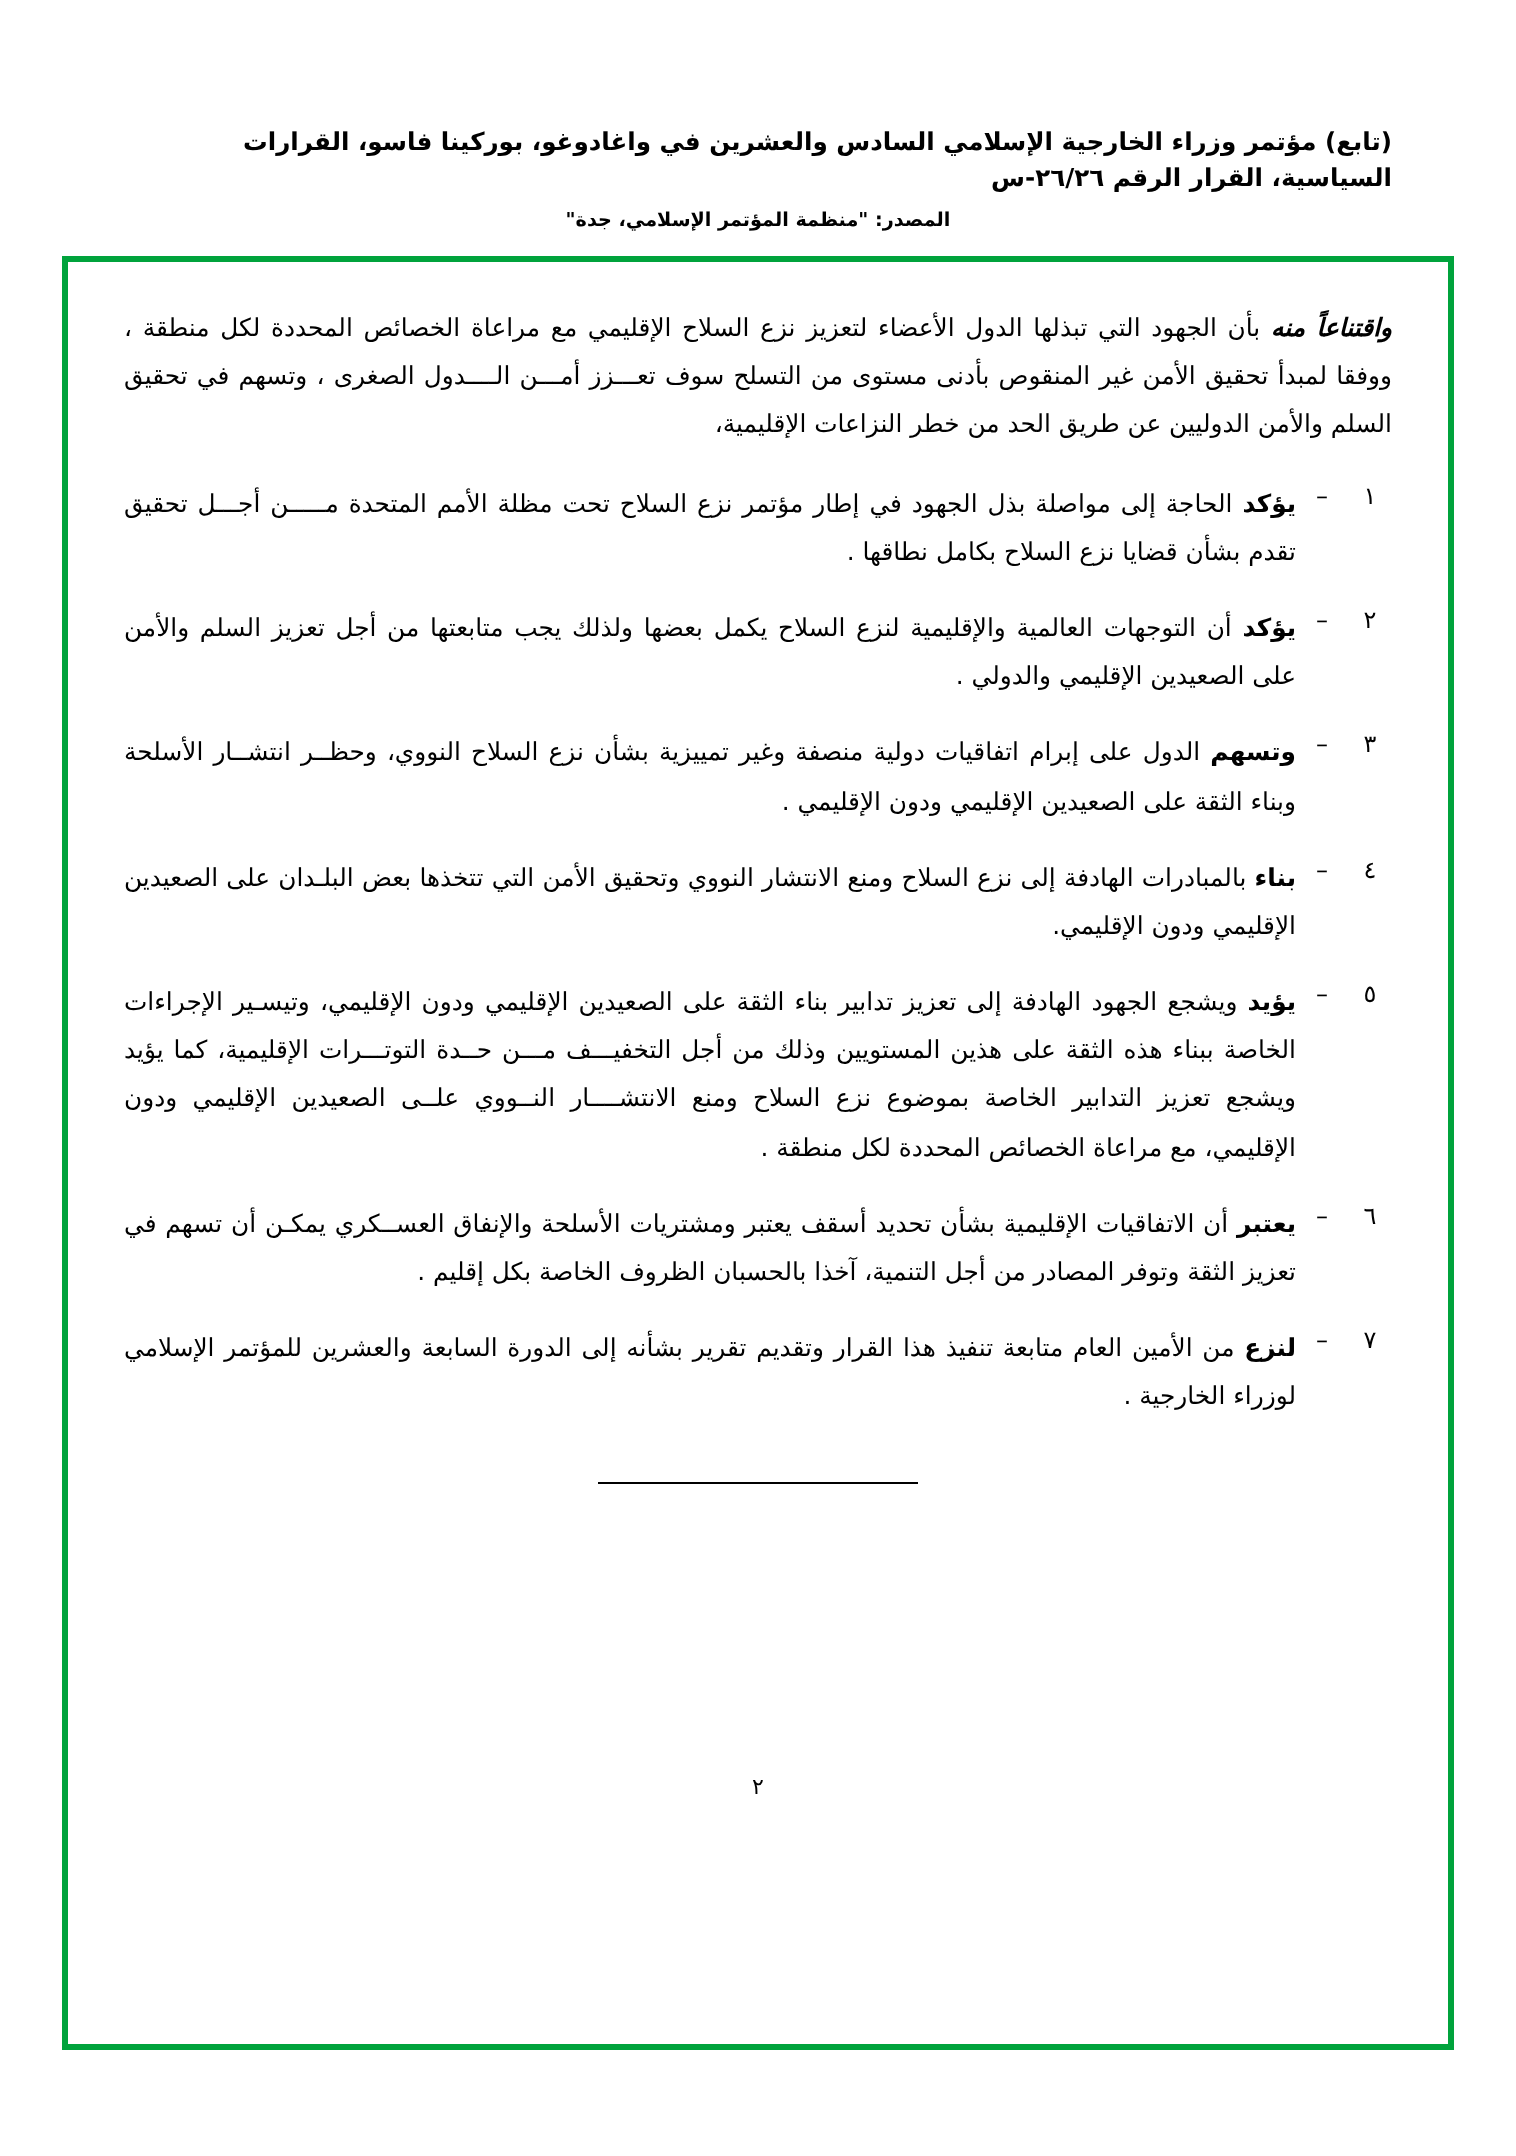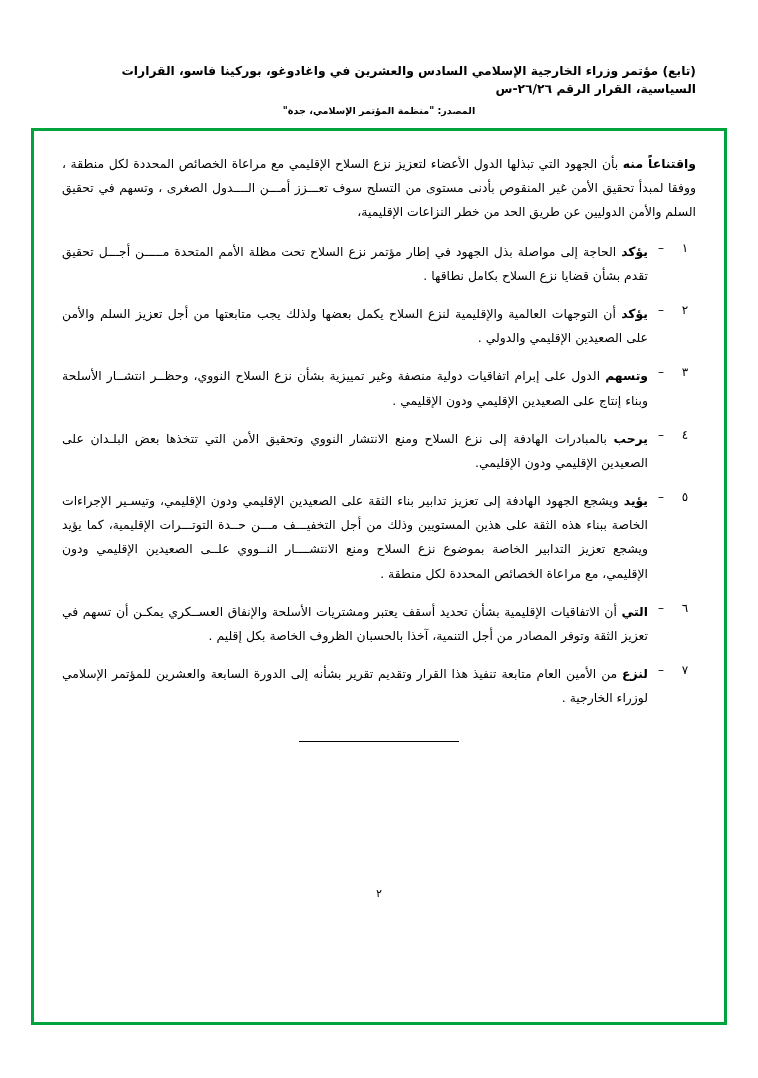--- a/index.html
+++ b/index.html
@@ -61,20 +61,21 @@
   }
   .para {
     font-size: 12.4px;
     line-height: 1.95;
     text-align: justify;
     margin-bottom: 15px;
     text-justify: inter-word;
   }
   .para .lead {
     font-weight: bold;
+    font-style: italic;
   }
   .doc-ref {
     margin-bottom: 20px;
   }
   .ltr-inline {
     direction: ltr;
     unicode-bidi: embed;
     display: inline-block;
     font-family: "Liberation Serif", "DejaVu Serif", serif;
     font-weight: bold;
@@ -159,45 +160,45 @@
         <div class="li-dash">–</div>
         <div class="li-text">
           <span class="lead">يؤكد</span><span> أن التوجهات العالمية والإقليمية لنزع السلاح يكمل بعضها ولذلك يجب متابعتها من أجل تعزيز السلم والأمن على الصعيدين الإقليمي والدولي .</span>
         </div>
       </div>
 
       <div class="list-item">
         <div class="li-num">٣</div>
         <div class="li-dash">–</div>
         <div class="li-text">
-          <span class="lead">وتسهم</span><span> الدول على إبرام اتفاقيات دولية منصفة وغير تمييزية بشأن نزع السلاح النووي، وحظــر انتشــار الأسلحة وبناء إنتاج على الصعيدين الإقليمي ودون الإقليمي .</span>
+          <span class="lead">وتسهم</span><span> الدول على إبرام اتفاقيات دولية منصفة وغير تمييزية بشأن نزع السلاح النووي، وحظــر انتشــار الأسلحة وبناء الثقة على الصعيدين الإقليمي ودون الإقليمي .</span>
         </div>
       </div>
 
       <div class="list-item">
         <div class="li-num">٤</div>
         <div class="li-dash">–</div>
         <div class="li-text">
-          <span class="lead">يرحب</span><span> بالمبادرات الهادفة إلى نزع السلاح ومنع الانتشار النووي وتحقيق الأمن التي تتخذها بعض البلـدان على الصعيدين الإقليمي ودون الإقليمي.</span>
+          <span class="lead">بناء</span><span> بالمبادرات الهادفة إلى نزع السلاح ومنع الانتشار النووي وتحقيق الأمن التي تتخذها بعض البلـدان على الصعيدين الإقليمي ودون الإقليمي.</span>
         </div>
       </div>
 
       <div class="list-item">
         <div class="li-num">٥</div>
         <div class="li-dash">–</div>
         <div class="li-text">
           <span class="lead">يؤيد</span><span> ويشجع الجهود الهادفة إلى تعزيز تدابير بناء الثقة على الصعيدين الإقليمي ودون الإقليمي، وتيسـير الإجراءات الخاصة ببناء هذه الثقة على هذين المستويين وذلك من أجل التخفيـــف مـــن حــدة التوتـــرات الإقليمية، كما يؤيد ويشجع تعزيز التدابير الخاصة بموضوع نزع السلاح ومنع الانتشــــار النــووي علــى الصعيدين الإقليمي ودون الإقليمي، مع مراعاة الخصائص المحددة لكل منطقة .</span>
         </div>
       </div>
 
       <div class="list-item">
         <div class="li-num">٦</div>
         <div class="li-dash">–</div>
         <div class="li-text">
-          <span class="lead">التي</span><span> أن الاتفاقيات الإقليمية بشأن تحديد أسقف يعتبر ومشتريات الأسلحة والإنفاق العســكري يمكـن أن تسهم في تعزيز الثقة وتوفر المصادر من أجل التنمية، آخذا بالحسبان الظروف الخاصة بكل إقليم .</span>
+          <span class="lead">يعتبر</span><span> أن الاتفاقيات الإقليمية بشأن تحديد أسقف يعتبر ومشتريات الأسلحة والإنفاق العســكري يمكـن أن تسهم في تعزيز الثقة وتوفر المصادر من أجل التنمية، آخذا بالحسبان الظروف الخاصة بكل إقليم .</span>
         </div>
       </div>
 
       <div class="list-item">
         <div class="li-num">٧</div>
         <div class="li-dash">–</div>
         <div class="li-text">
           <span class="lead">لنزع</span><span> من الأمين العام متابعة تنفيذ هذا القرار وتقديم تقرير بشأنه إلى الدورة السابعة والعشرين للمؤتمر الإسلامي لوزراء الخارجية .</span>
         </div>
       </div>

